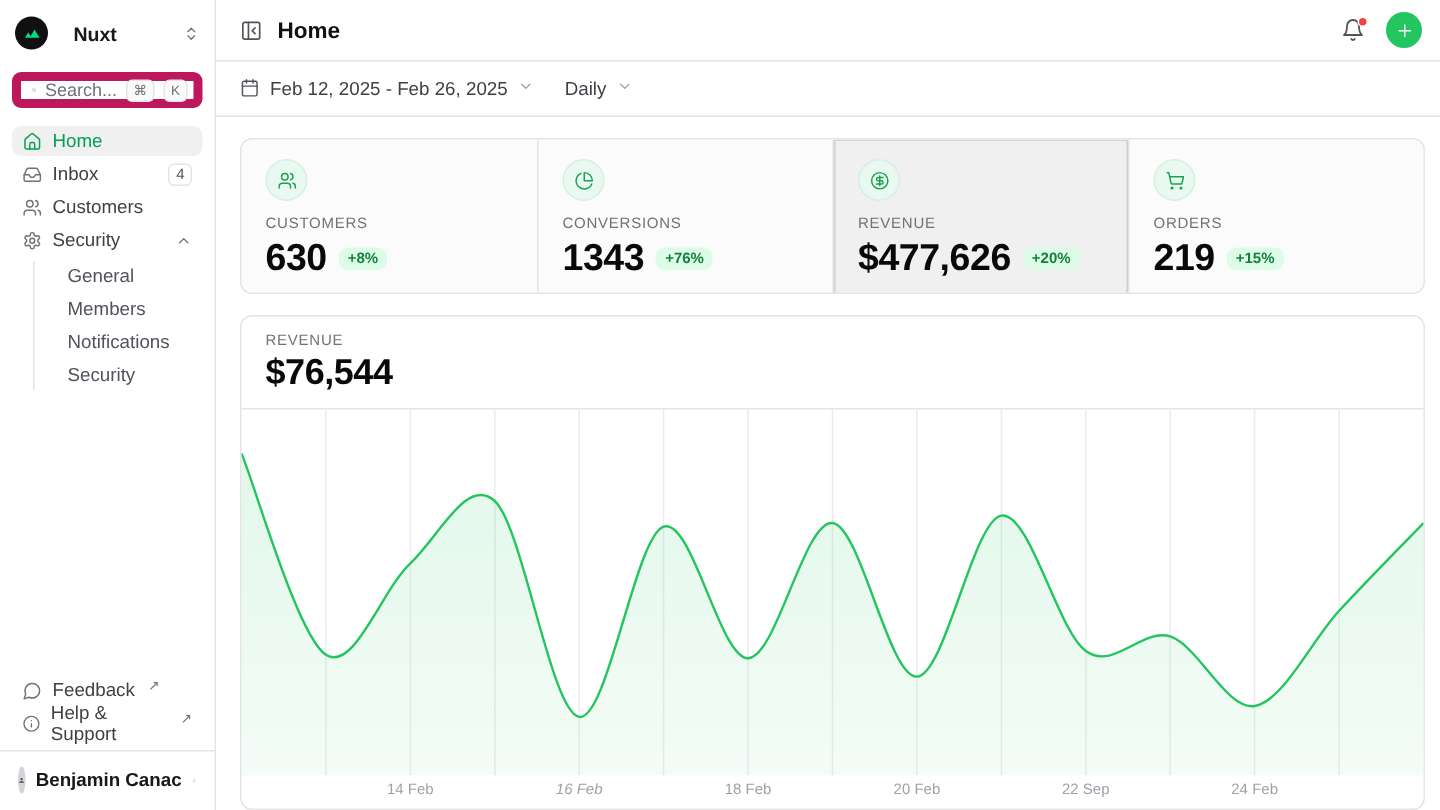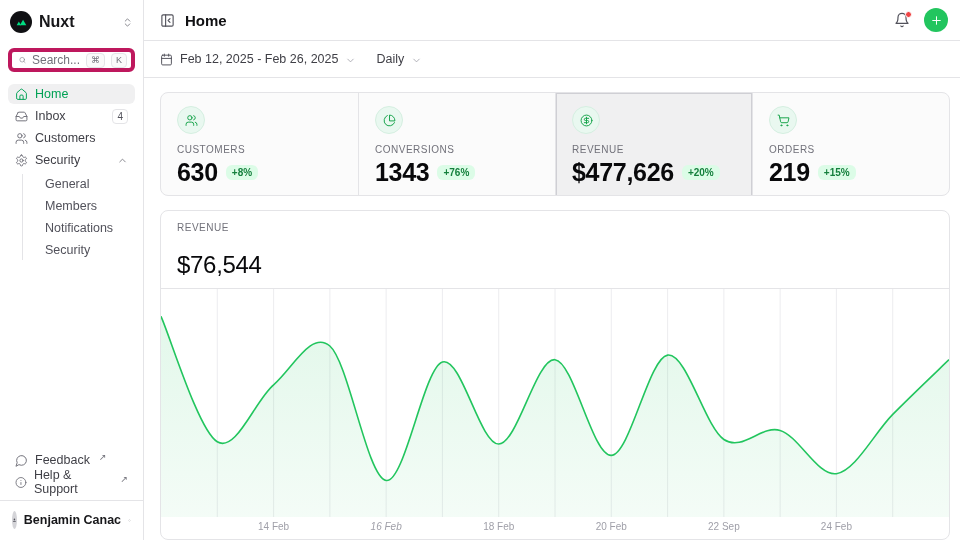--- a/index.html
+++ b/index.html
@@ -6,22 +6,22 @@
   html,body { width:960px; height:540px; overflow:hidden; background:#fff;
     font-family:"Liberation Sans","DejaVu Sans",sans-serif; color:#18181b; }
   .app { display:flex; width:960px; height:540px; }
 
   
   .sidebar { width:144px; min-width:144px; border-right:1px solid #e4e4e7;
     display:flex; flex-direction:column; padding:10px 8px 8px; background:#fff; }
   .ws-row { display:flex; align-items:center; gap:7px; height:24px; padding:0 2px; cursor:pointer; }
   .ws-logo { width:22px; height:22px; border-radius:50%; background:#101013;
     display:flex; align-items:center; justify-content:center; }
-  .ws-name { flex:1; font-size:16px; font-weight:700; color:#18181b; }
-  .search-box { margin-top:14px; height:24px; border:4px solid #be185d; border-radius:6px;
+  .ws-name { flex:1; font-size:13px; font-weight:700; color:#18181b;margin-left:10px; }
+  .search-box { margin-top:14px; height:24px; border:6px solid #be185d; border-radius:6px;
     display:flex; align-items:center; gap:6px; padding:0 4px 0 7px; background:#fff; cursor:text; }
   .search-ph { flex:1; font-size:12px; color:#71717a; }
   .kbd { font-size:9px; color:#71717a; border:1px solid #e4e4e7; background:#fafafa;
     border-radius:4px; padding:1px 4px; line-height:11px; }
   .nav { margin-top:12px; display:flex; flex-direction:column; gap:2px; }
   .nav-item { display:flex; align-items:center; gap:7px; height:20px; padding:0 7px;
     border-radius:6px; font-size:12.5px; font-weight:500; color:#3f3f46; cursor:pointer; }
   .nav-item .ni-label { flex:1; }
   .nav-item.active { background:#f0f0f1; color:#00a154; }
   .nav-item.active svg { stroke:#00a154; }
@@ -50,21 +50,21 @@
   .header-right { display:flex; align-items:center; gap:14px; }
   .icon-btn { position:relative; display:flex; align-items:center; justify-content:center;
     background:none; border:none; cursor:pointer; padding:0; }
   .red-dot { position:absolute; top:-1px; right:-2px; width:7px; height:7px;
     border-radius:50%; background:#ef4444; border:1px solid #fff; }
   .plus-btn { width:24px; height:24px; border-radius:50%; background:#22c55e; border:none;
     display:flex; align-items:center; justify-content:center; cursor:pointer; }
 
   .toolbar { height:37px; min-height:37px; border-bottom:1px solid #e4e4e7;
     display:flex; align-items:center; gap:20px; padding:0 16px; }
-  .picker { display:flex; align-items:flex-end; gap:7px; font-size:12.5px; font-weight:500;
+  .picker { display:flex; align-items:flex-start; gap:7px; font-size:12.5px; font-weight:500;
     color:#3f3f46; cursor:pointer; background:none; border:none; }
 
   .content { flex:1; padding:14px 10px 0 16px; overflow:hidden; display:flex; flex-direction:column; }
 
   
   .stats { display:grid; grid-template-columns:repeat(4,1fr); border:1px solid #e4e4e7;
     border-radius:8px; background:#fbfbfb; overflow:hidden; }
   .stat { padding:13px 16px 15px; cursor:pointer; }
   .stat + .stat { border-left:1px solid #e4e4e7; }
   .stat.selected { background:#f0f0f1; box-shadow:inset 0 0 0 1px #cfcfd4; }
@@ -75,21 +75,21 @@
   .stat-value-row { margin-top:3px; display:flex; align-items:center; gap:8px; }
   .stat-value { font-size:25px; font-weight:700; color:#09090b; letter-spacing:-.3px; }
   .delta { background:#dcfce7; color:#15803d; font-size:10px; font-weight:600;
     padding:2px 6px; border-radius:6px; }
 
   
   .chart-card { margin-top:14px; border:1px solid #e4e4e7; border-radius:8px; background:#fff;
     height:330px; min-height:330px; display:flex; flex-direction:column; }
   .chart-header { padding:11px 16px 9px; border-bottom:1px solid #e4e4e7; }
   .chart-kicker { font-size:10px; font-weight:500; letter-spacing:.5px; color:#71717a; }
-  .chart-value { margin-top:18px; font-size:24px; font-weight:400; color:#09090b; letter-spacing:-.3px; }
+  .chart-value { margin-top:2px; font-size:24px; font-weight:700; color:#09090b; letter-spacing:-.3px; }
   .chart-body { flex:1; position:relative; }
   .chart-plot { position:absolute; top:0; left:0; right:0; bottom:22px; cursor:crosshair; }
   .chart-plot svg { width:100%; height:100%; display:block; }
   .x-axis { position:absolute; left:0; right:0; bottom:0; height:22px; }
   .x-axis span { position:absolute; top:4px; transform:translateX(-50%);
     font-size:10px; color:#9f9fa8; white-space:nowrap; }
 
   svg.ic { fill:none; stroke-width:1.8; stroke-linecap:round; stroke-linejoin:round; }
 </style>
 </head>

